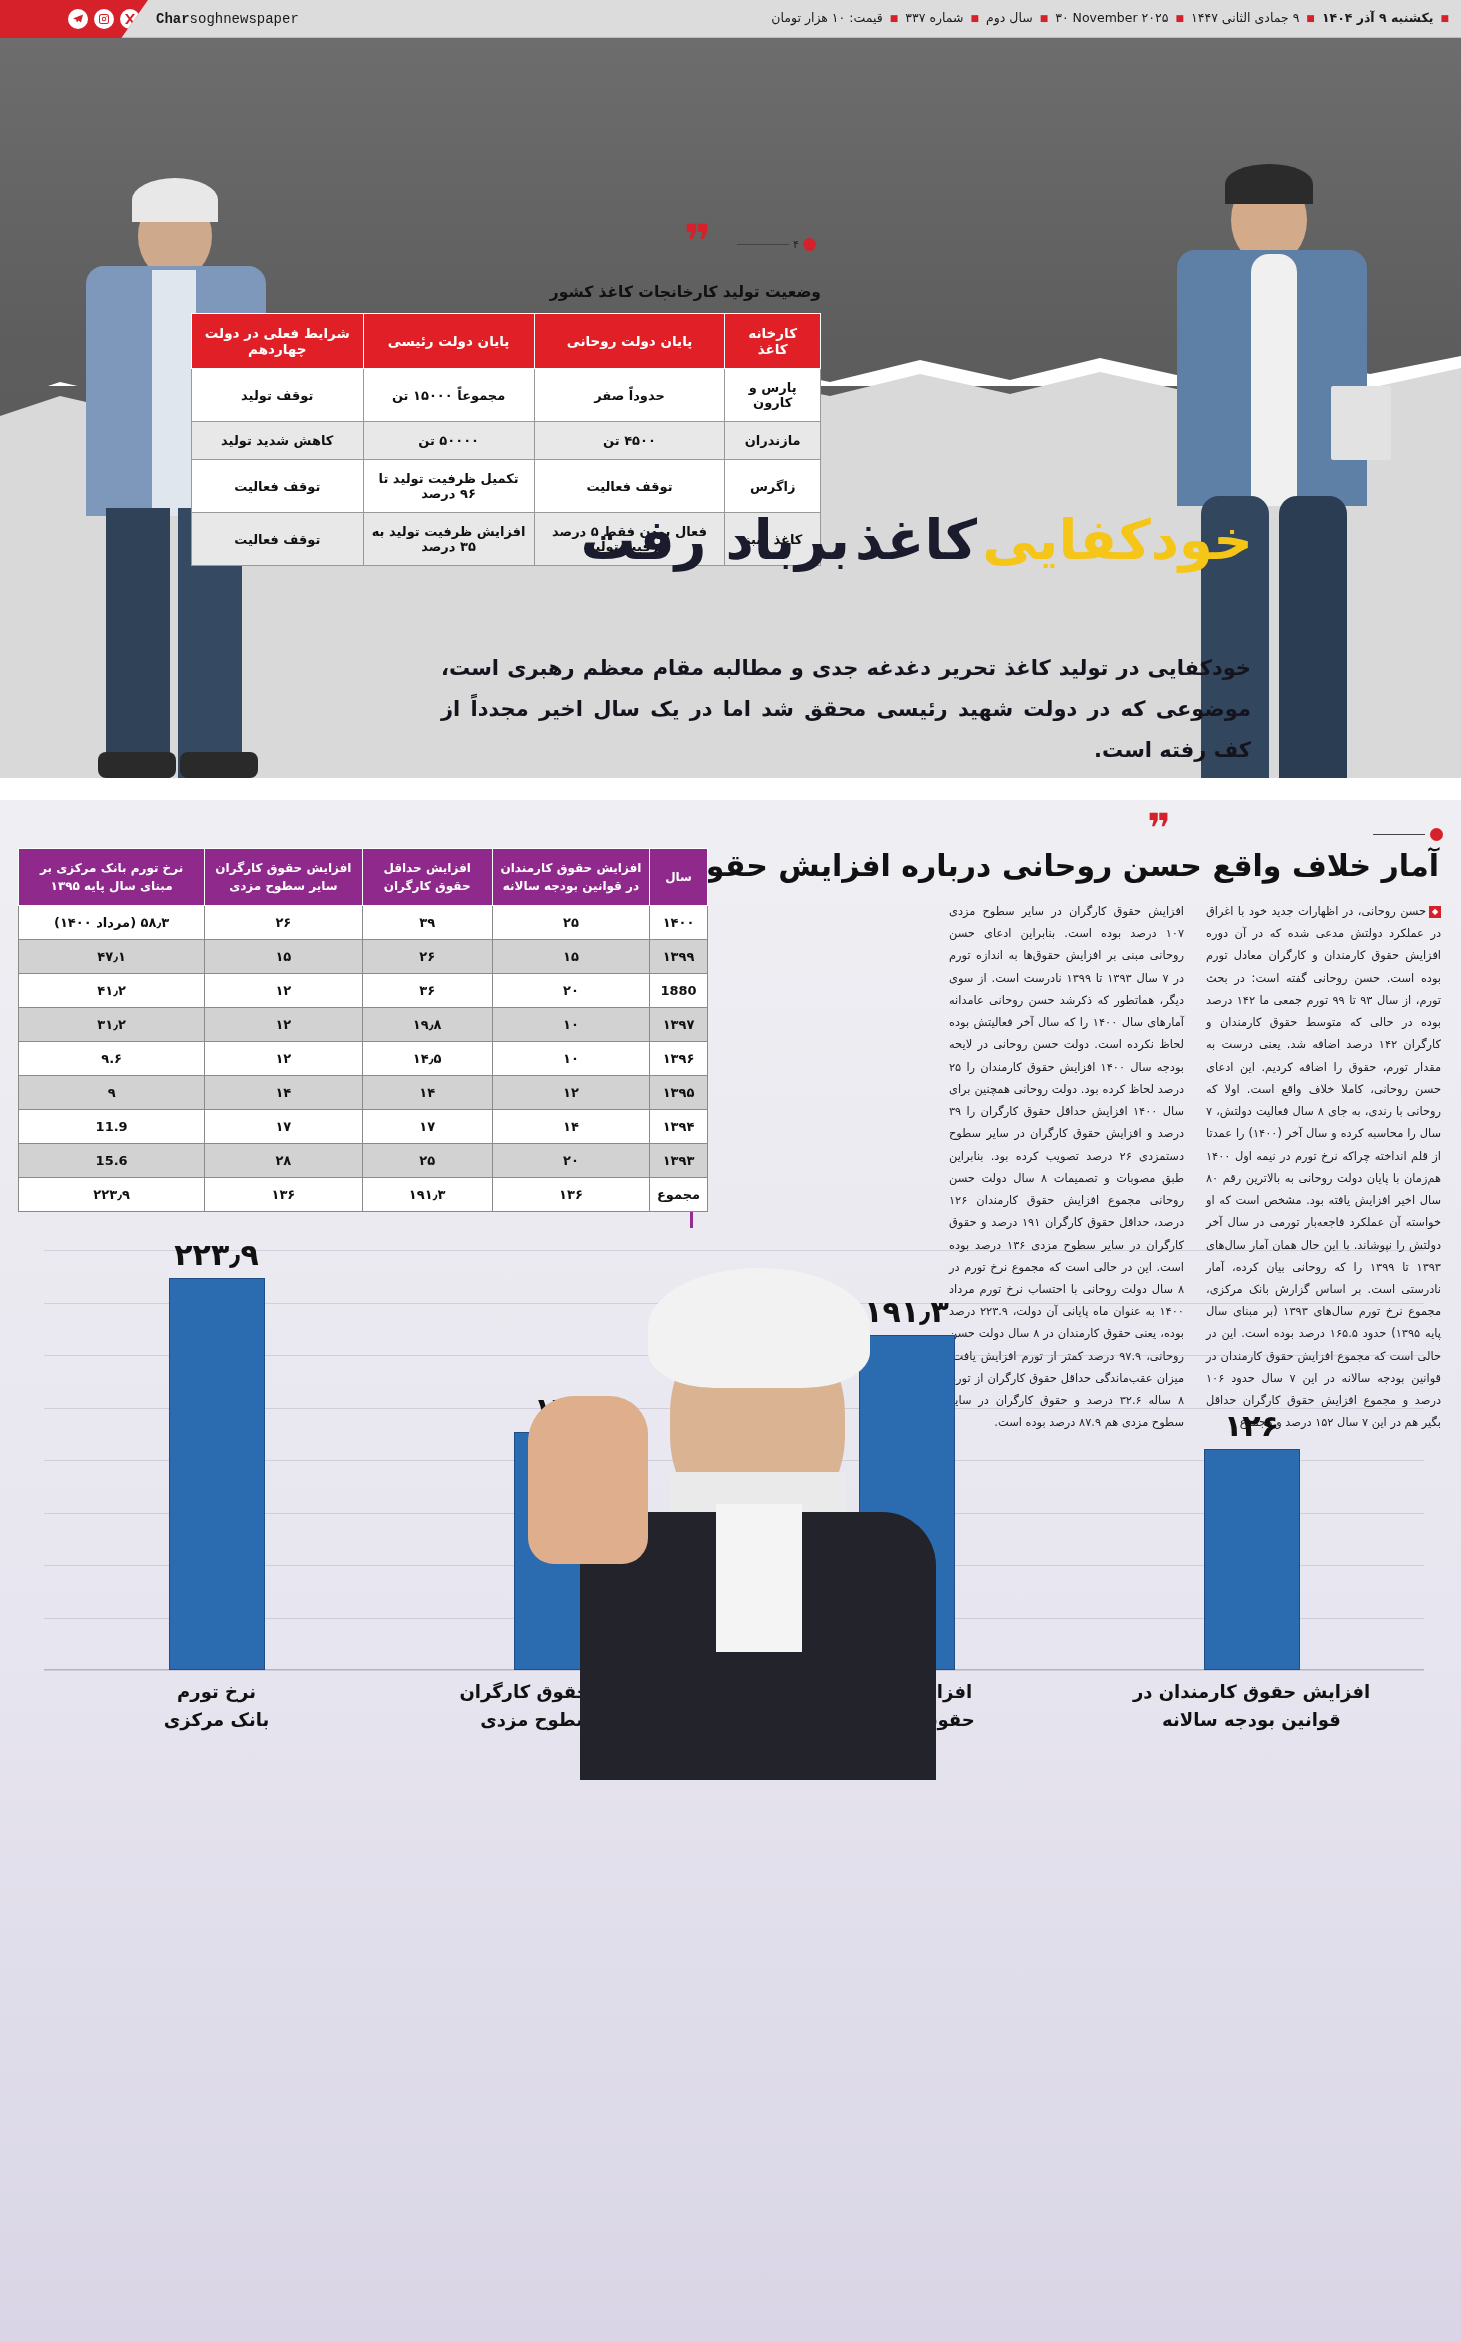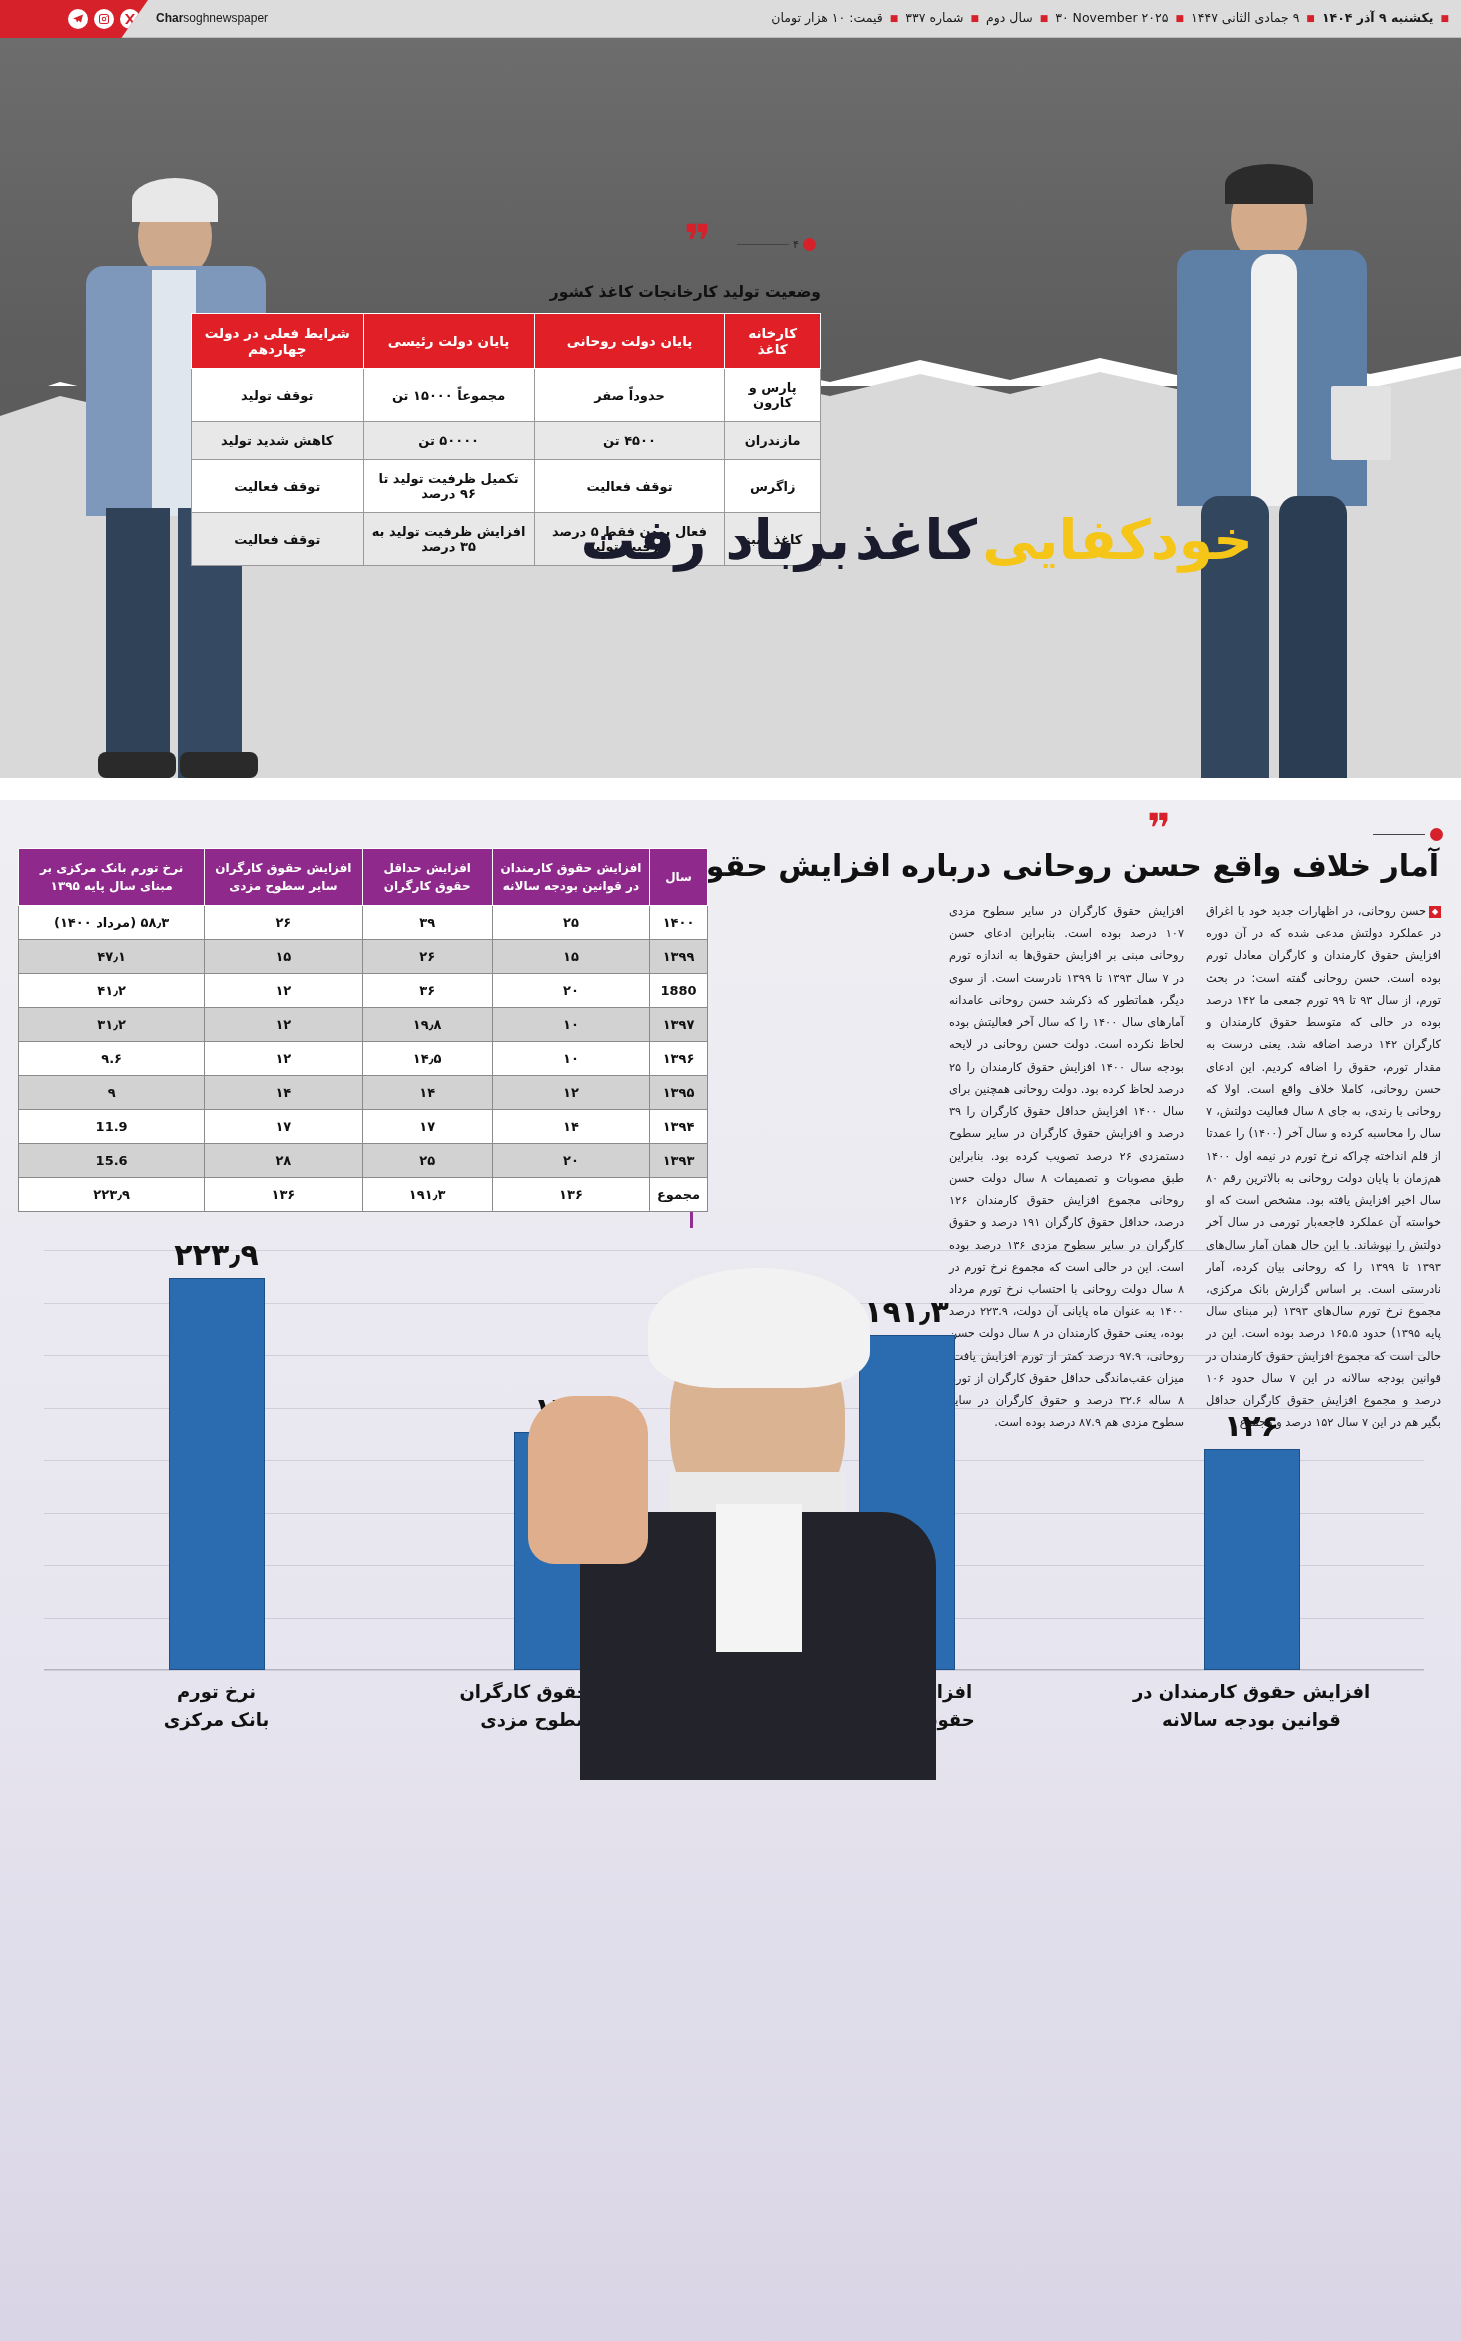--- a/index.html
+++ b/index.html
@@ -29,22 +29,22 @@
   }
   .soc {
     width: 20px; height: 20px; border-radius: 50%;
     background: #ffffff; color: #d6212a;
     display: flex; align-items: center; justify-content: center;
     font-size: 11px; font-weight: bold; flex: 0 0 auto;
   }
   .soc svg { width: 12px; height: 12px; fill: #d6212a; }
   .mast-brand {
     position: absolute; left: 156px; top: 11px;
-    font-size: 12px; color: #1a1a1a; direction: ltr;
-    font-family: Liberation Sans, sans-serif;
+    font-size: 14px; color: #1a1a1a; direction: ltr;
+    font-family: Liberation Mono, monospace;
   }
   .mast-brand b { font-weight: bold; }
   .mast-info {
     position: absolute; right: 12px; top: 10px;
     display: flex; align-items: center; gap: 7px;
     font-size: 12.5px; color: #1a1a1a; direction: rtl;
     white-space: nowrap;
   }
   .mast-info .sep { color: #d6212a; font-size: 9px; }
   .mast-info .bold { font-weight: bold; }
@@ -336,20 +336,21 @@
       </tbody>
     </table>
   </div>
 
   <div class="hero-headline">
     <span class="hl-yellow">خودکفایی</span>
     <span class="hl-dark">کاغذ</span>
     <span class="hl-dark">برباد رفت</span>
   </div>
 
+  <div class="hero-lead">خودکفایی در تولید کاغذ تحریر دغدغه جدی و مطالبه مقام معظم رهبری است، موضوعی که در دولت شهید رئیسی محقق شد اما در یک سال اخیر مجدداً از کف رفته است.</div>
 </div>
 
 <div class="lower">
 
   <div class="lower-head-badge">
     <span class="pg-dot"></span>
     <span class="pg-line"></span>
   </div>
   <div class="lower-quote">❞</div>
 

